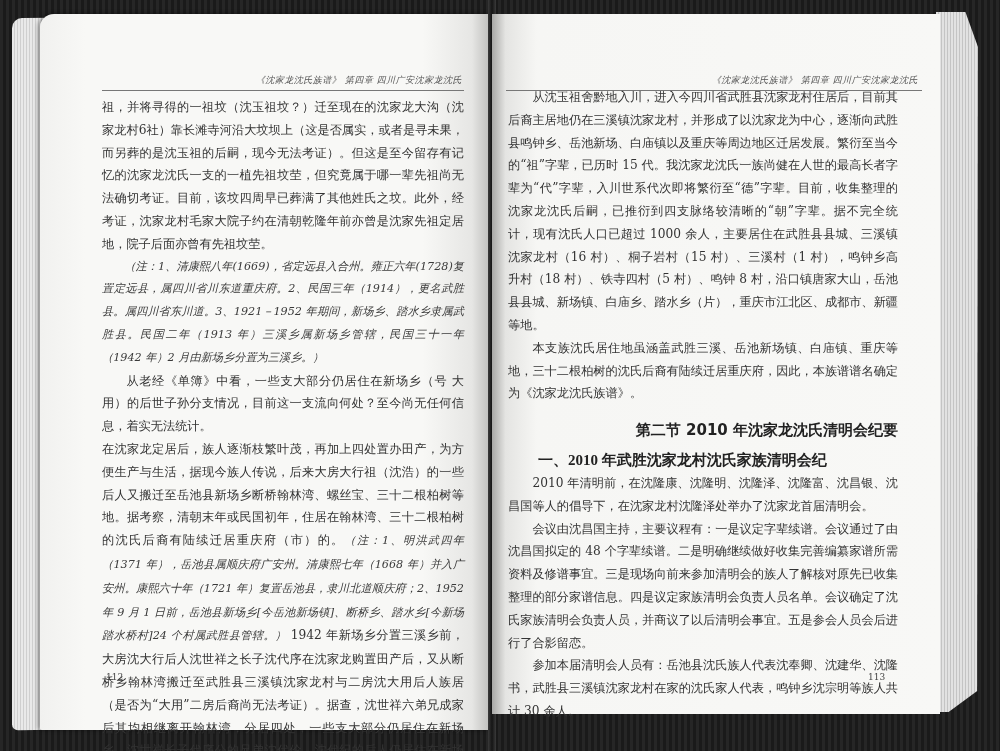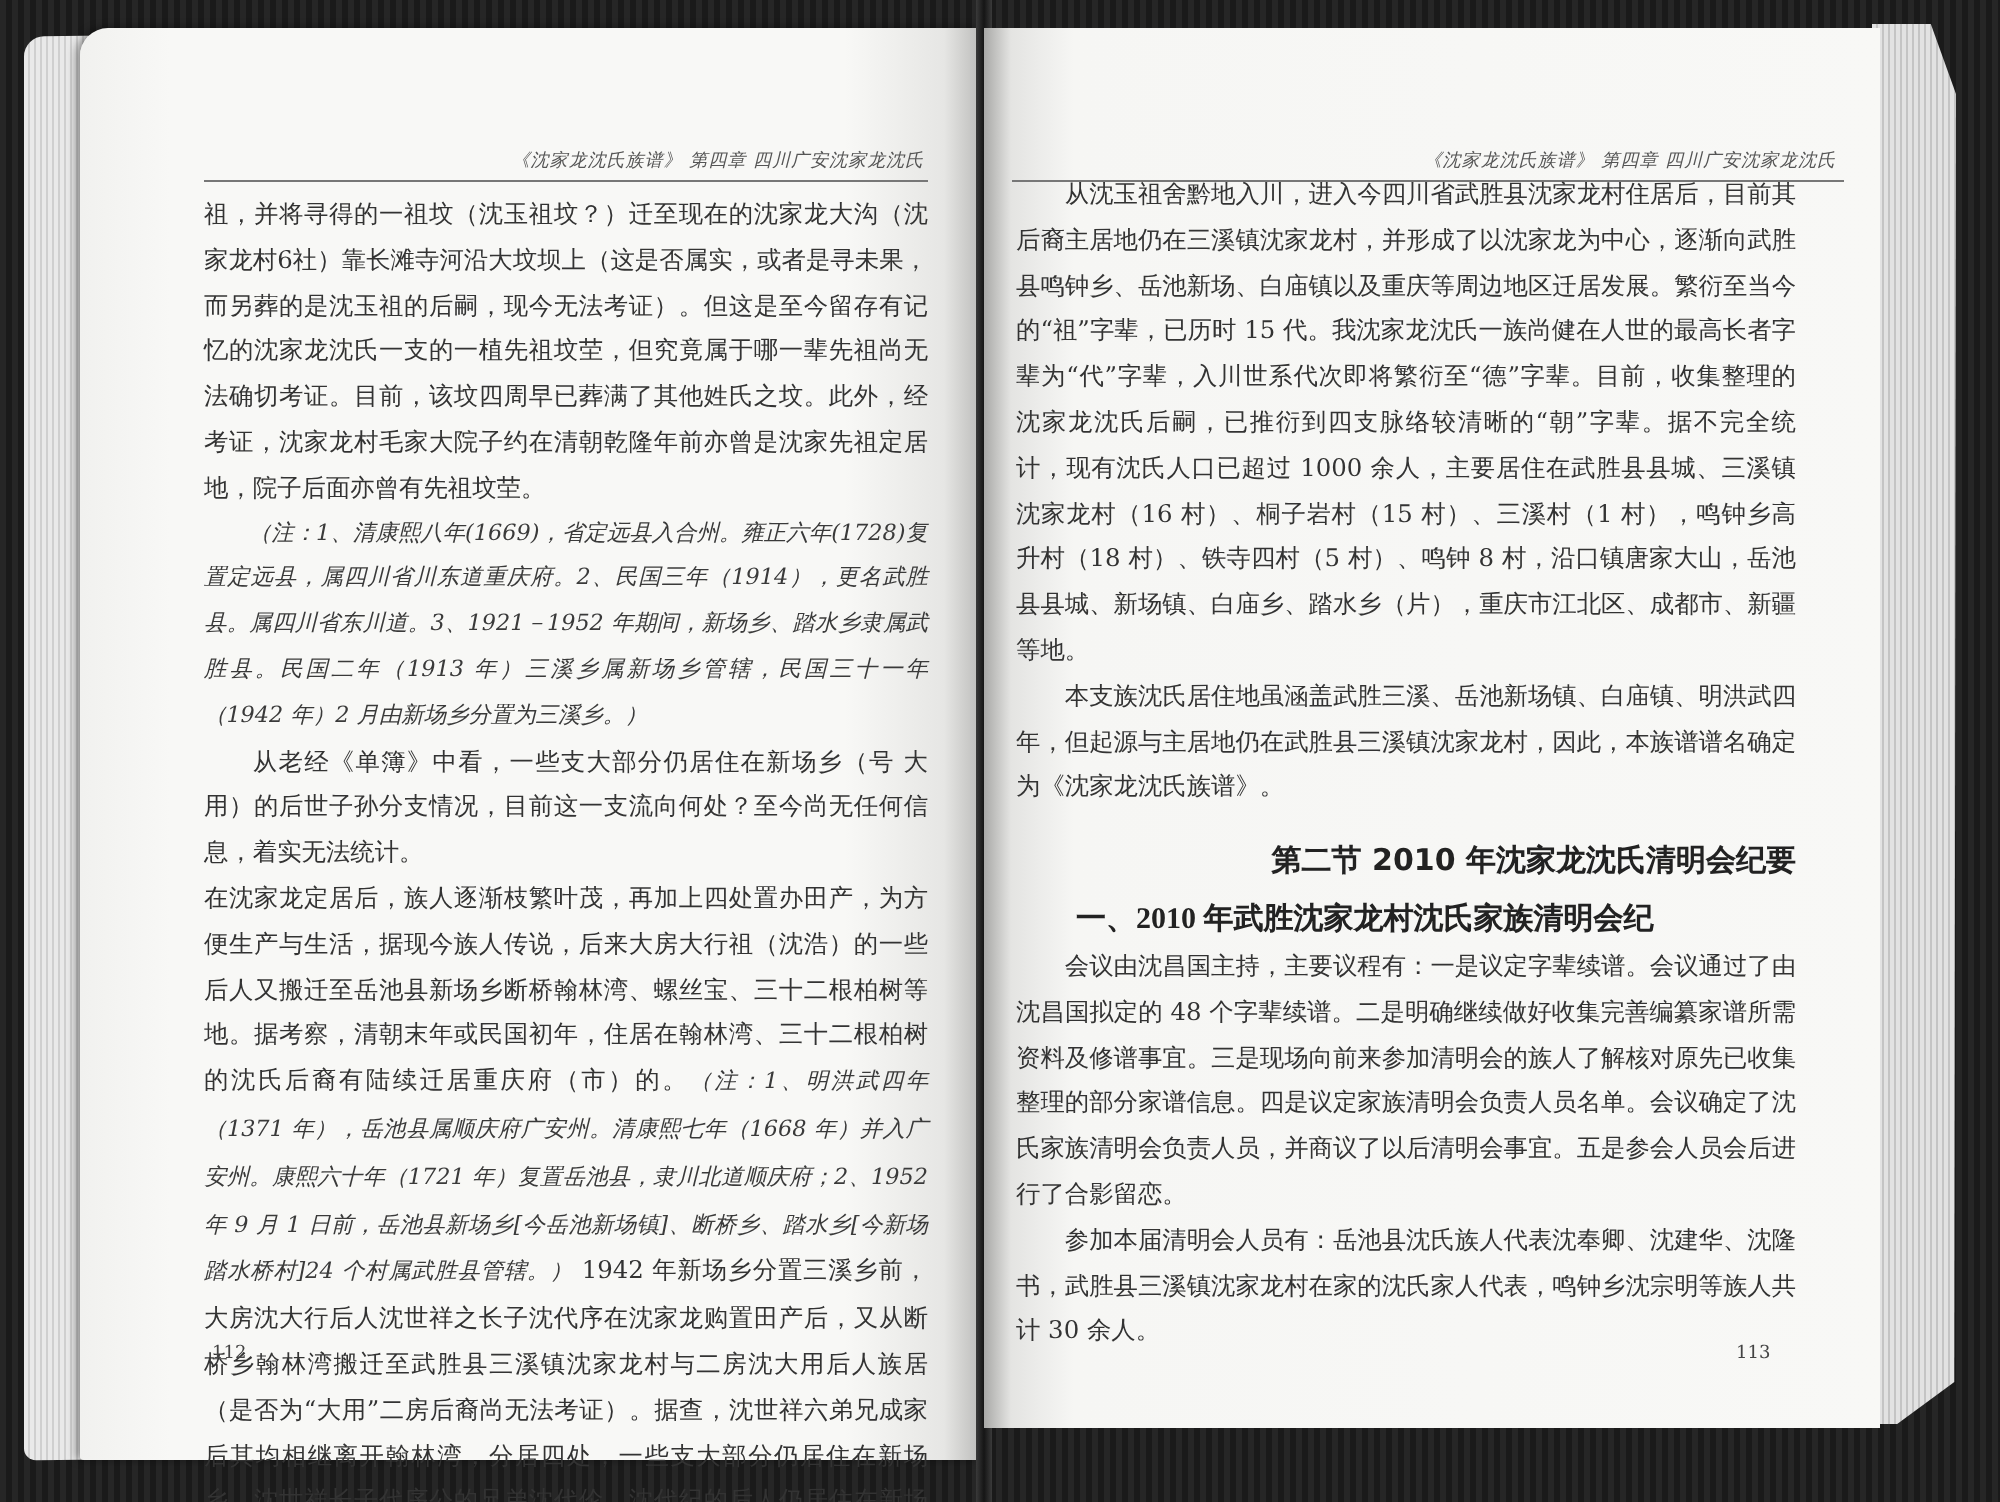--- a/index.html
+++ b/index.html
@@ -89,24 +89,25 @@
 </div>
 
 <div class="gutter"></div>
 
 <div class="page page-right">
   <div class="header" style="right:22px; top:60px;">《沈家龙沈氏族谱》 第四章 四川广安沈家龙沈氏</div>
   <div class="header-rule" style="left:14px; right:18px; top:76px;"></div>
 
   <div class="body-text" style="left:16px; top:72px; width:390px;">
     <p class="indent">从沈玉祖舍黔地入川，进入今四川省武胜县沈家龙村住居后，目前其后裔主居地仍在三溪镇沈家龙村，并形成了以沈家龙为中心，逐渐向武胜县鸣钟乡、岳池新场、白庙镇以及重庆等周边地区迁居发展。繁衍至当今的“祖”字辈，已历时 15 代。我沈家龙沈氏一族尚健在人世的最高长者字辈为“代”字辈，入川世系代次即将繁衍至“德”字辈。目前，收集整理的沈家龙沈氏后嗣，已推衍到四支脉络较清晰的“朝”字辈。据不完全统计，现有沈氏人口已超过 1000 余人，主要居住在武胜县县城、三溪镇沈家龙村（16 村）、桐子岩村（15 村）、三溪村（1 村），鸣钟乡高升村（18 村）、铁寺四村（5 村）、鸣钟 8 村，沿口镇唐家大山，岳池县县城、新场镇、白庙乡、踏水乡（片），重庆市江北区、成都市、新疆等地。</p>
-    <p class="indent">本支族沈氏居住地虽涵盖武胜三溪、岳池新场镇、白庙镇、明洪武四年，但起源与主居地仍在武胜县三溪镇沈家龙村，因此，本族谱谱名确定为《沈家龙沈氏族谱》。</p>
+    <p class="indent">本支族沈氏居住地虽涵盖武胜三溪、岳池新场镇、白庙镇、重庆等地，三十二根柏树的沈氏后裔有陆续迁居重庆府，因此，本族谱谱名确定为《沈家龙沈氏族谱》。</p>
 
     <div class="section-title">第二节  2010 年沈家龙沈氏清明会纪要</div>
 
     <p class="indent sub-title">一、2010 年武胜沈家龙村沈氏家族清明会纪</p>
+    <p class="indent">2010 年清明前，在沈隆康、沈隆明、沈隆泽、沈隆富、沈昌银、沈昌国等人的倡导下，在沈家龙村沈隆泽处举办了沈家龙首届清明会。</p>
     <p class="indent">会议由沈昌国主持，主要议程有：一是议定字辈续谱。会议通过了由沈昌国拟定的 48 个字辈续谱。二是明确继续做好收集完善编纂家谱所需资料及修谱事宜。三是现场向前来参加清明会的族人了解核对原先已收集整理的部分家谱信息。四是议定家族清明会负责人员名单。会议确定了沈氏家族清明会负责人员，并商议了以后清明会事宜。五是参会人员会后进行了合影留恋。</p>
     <p class="indent">参加本届清明会人员有：岳池县沈氏族人代表沈奉卿、沈建华、沈隆书，武胜县三溪镇沈家龙村在家的沈氏家人代表，鸣钟乡沈宗明等族人共计 30 余人。</p>
 
   </div>
 
   <div class="page-num" style="left:376px; top:658px;">113</div>
 </div>
 
 </body></html>

